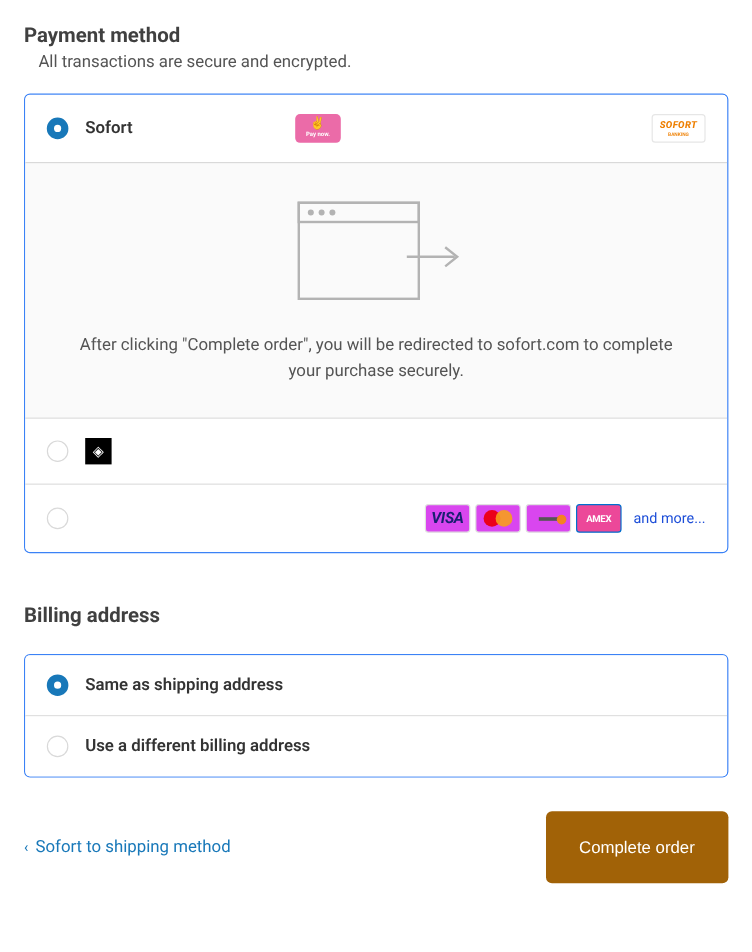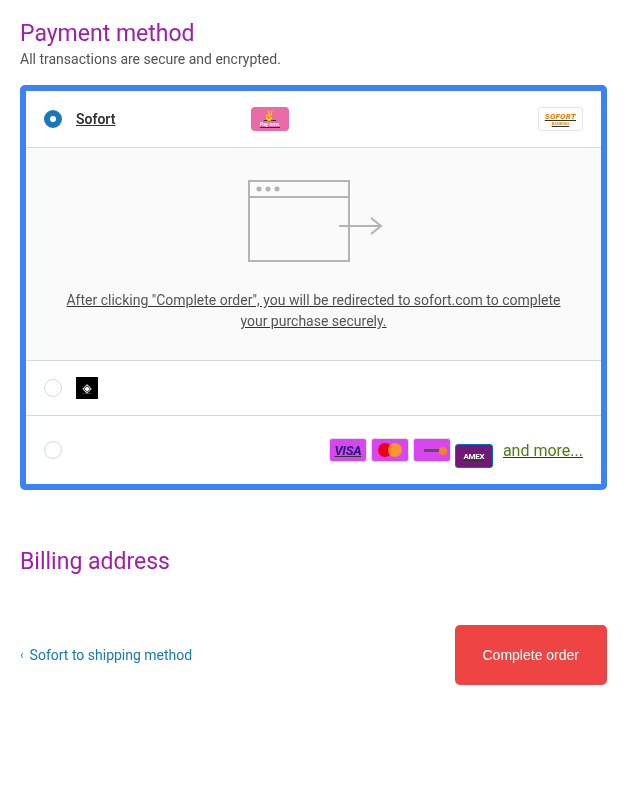--- a/index.html
+++ b/index.html
@@ -8,35 +8,35 @@
       padding: 0;
     }
     body {
       font-family: -apple-system, BlinkMacSystemFont, "Segoe UI", Roboto, Helvetica, Arial, sans-serif;
       background: #fff;
       width: 627px;
       padding: 20px;
       color: #333;
     }
     .section-title {
-      font-size: 23px;
-      font-weight: 400;
-      color: #a21caf;
+      font-size: 17px;
+      font-weight: 700;
+      color: #404040;
       margin-bottom: 4px;
     }
     .section-subtitle {
       font-size: 14px;
       color: #545454;
       margin-bottom: 18px;
+      margin-left: 12px;
     }
     .panel {
-      border: 6px solid #3b82f6;
+      border: 1px solid #3b82f6;
       border-radius: 5px;
       overflow: hidden;
-      text-decoration: underline;
     }
     .option-row {
       display: flex;
       align-items: center;
       padding: 16px 18px;
       background: #fff;
       border-bottom: 1px solid #d9d9d9;
       cursor: pointer;
       position: relative;
     }
@@ -199,71 +199,70 @@
     .discover .sun {
       width: 8px;
       height: 8px;
       background: #f58220;
       border-radius: 50%;
       position: absolute;
       right: 3px;
       top: 8px;
     }
     .amex {
-      background: #701a75;
+      background: #ec4899;
       color: #fff;
       font-size: 8px;
       letter-spacing: -0.3px;
       border-color: #006fcf;
-      margin-top: 12px;
     }
     .and-more {
-      color: #4d7c0f;
-      font-size: 16px;
+      color: #1d4ed8;
+      font-size: 12px;
       margin-left: 6px;
     }
     .redirect-panel {
       background: #fafafa;
       border-bottom: 1px solid #d9d9d9;
       padding: 28px 40px;
       text-align: center;
     }
     .redirect-text {
       color: #545454;
       font-size: 14px;
       line-height: 1.5;
       margin-top: 20px;
     }
     .window-illus {
       display: inline-block;
       position: relative;
     }
     .billing-section {
-      margin-top: 58px;
+      margin-top: 42px;
     }
     .footer-row {
       display: flex;
       align-items: center;
       justify-content: space-between;
       margin-top: 28px;
     }
     .return-link {
       color: #1878b9;
       font-size: 14px;
       text-decoration: none;
       display: flex;
       align-items: center;
       gap: 6px;
       cursor: pointer;
     }
     .return-link .chev {
       font-size: 12px;
     }
     .complete-btn {
-      background: #ef4444;
+      background: #a16207;
       color: #fff;
       border: none;
       border-radius: 5px;
       padding: 22px 28px;
       font-size: 14px;
       font-weight: 500;
       cursor: pointer;
     }
   </style>
 </head>
@@ -329,20 +328,30 @@
       <span class="card-brand amex">AMEX</span>
       <span class="and-more">and more...</span>
     </span>
   </div>
 
 </div>
 
 <div class="billing-section">
   <h2 class="section-title">Billing address</h2>
   <div style="height:18px"></div>
+  <div class="panel">
+    <div class="option-row">
+      <span class="radio selected"></span>
+      <span class="option-label" style="width:auto">Same as shipping address</span>
+    </div>
+    <div class="option-row">
+      <span class="radio"></span>
+      <span class="option-label" style="width:auto">Use a different billing address</span>
+    </div>
+  </div>
 </div>
 
 <div class="footer-row">
   <a class="return-link">
     <span class="chev">‹</span>
     <span>Sofort to shipping method</span>
   </a>
   <button class="complete-btn">Complete order</button>
 </div>
 

